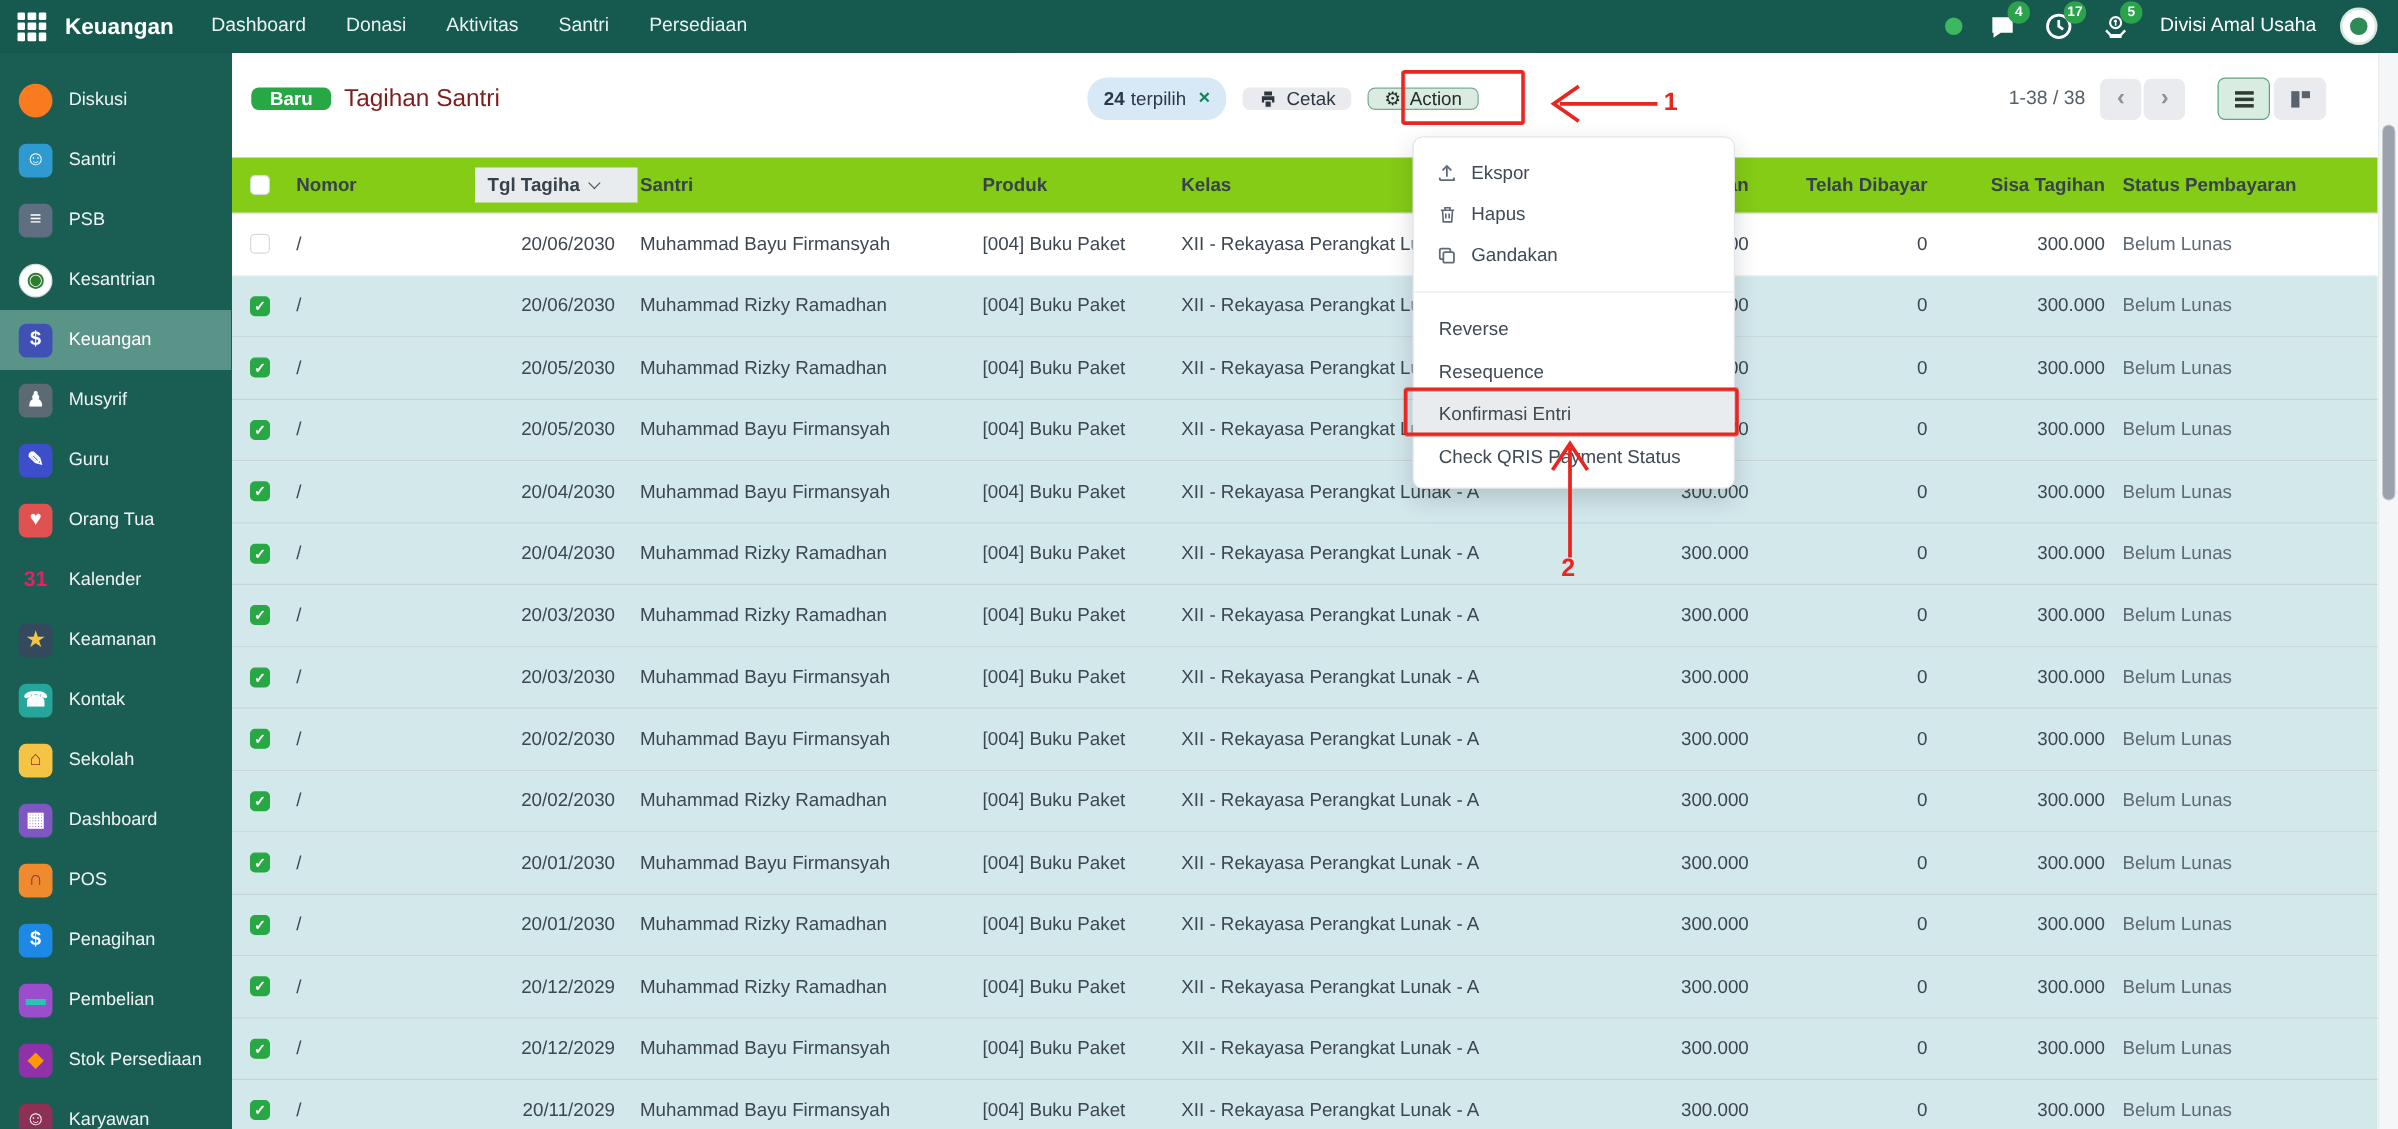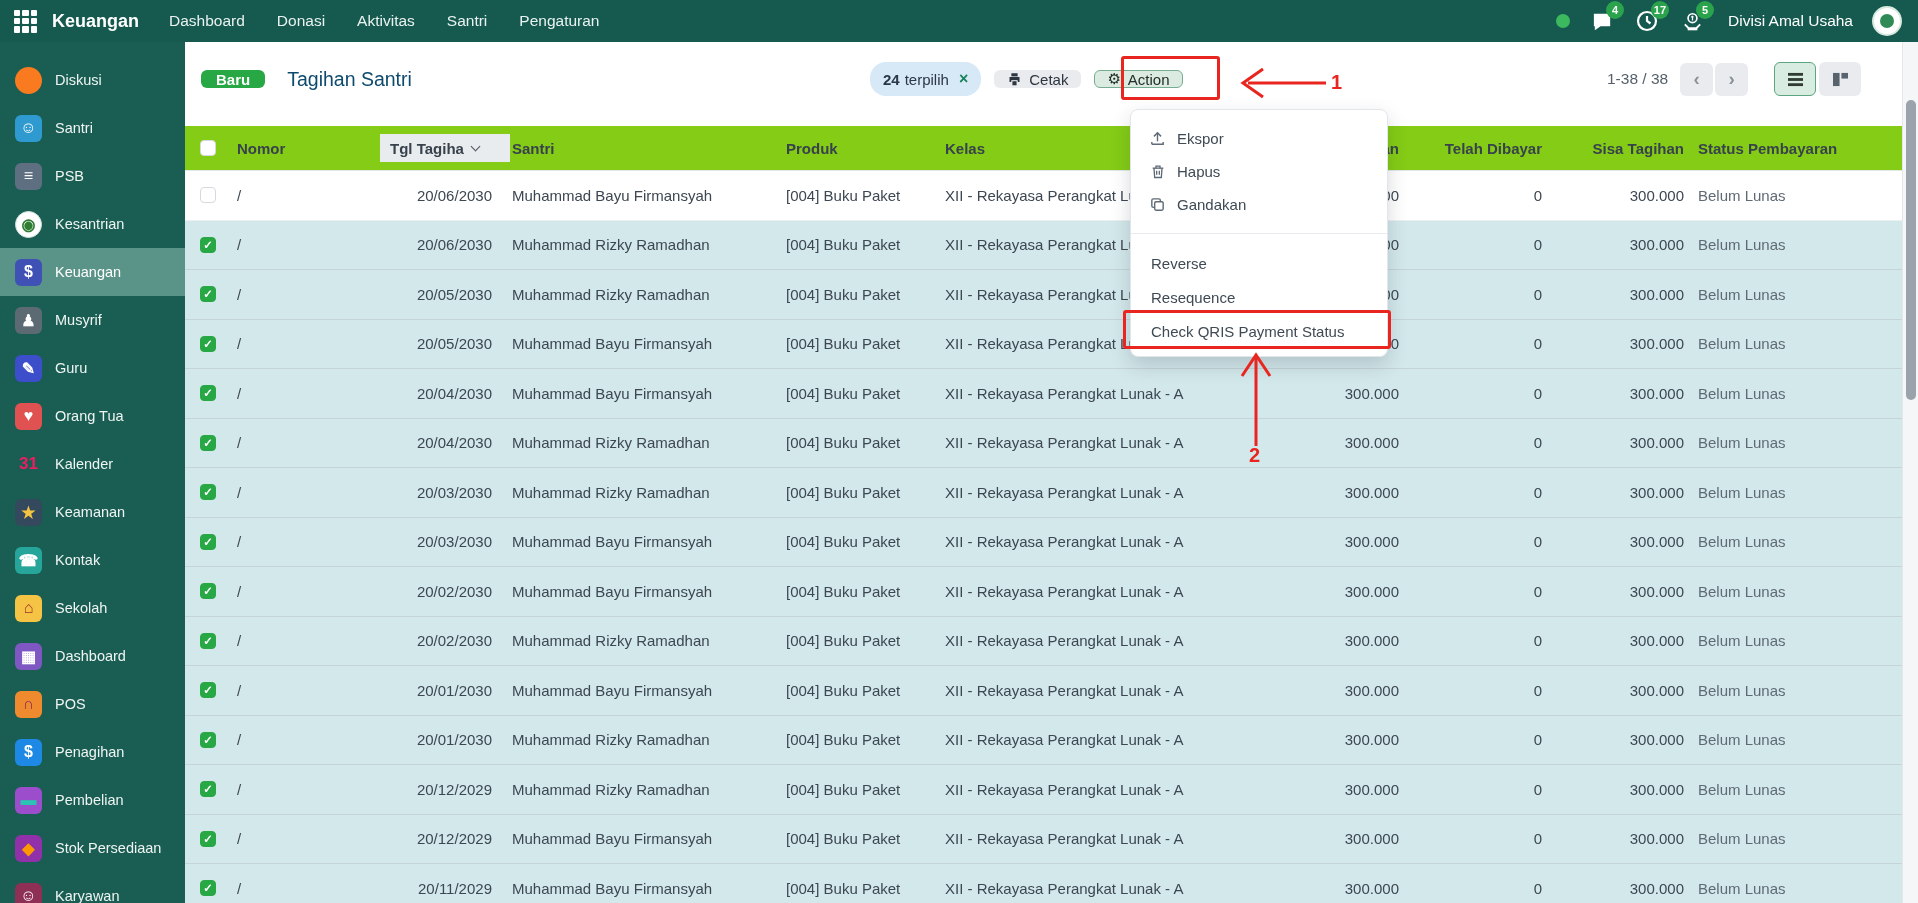--- a/index.html
+++ b/index.html
@@ -27,21 +27,21 @@
   .side-icon{width:27px;height:27px;border-radius:6px;display:flex;align-items:center;justify-content:center;font-size:16px;font-weight:bold;flex:none}
   .side-icon.circle{border-radius:50%}
   .side-icon.plain{background:transparent !important;font-size:17px}
 
   
   .main{position:absolute;left:185px;top:42px;right:0;bottom:0;background:#fff}
   .toolbar{position:relative;height:74px;background:#fff}
   .toolbar-left{position:absolute;left:16px;top:0;height:74px;display:flex;align-items:center}
   .btn{display:inline-flex;align-items:center;gap:7px;height:18px;border-radius:6px;font-size:15px;cursor:pointer;border:none;white-space:nowrap}
   .btn-new{background:#28a745;color:#fff;font-weight:bold;padding:0 15px}
-  .page-title{font-size:19.5px;color:#0c4a6e;margin-left:22px}
+  .page-title{font-size:19.5px;color:#7f1d1d;margin-left:10px}
   .toolbar-middle{position:absolute;left:685px;top:20px;display:flex;align-items:center;gap:13px}
   .sel-pill{display:inline-flex;align-items:center;height:34px;background:#d7e8f7;border-radius:16px;padding:0 13px;font-size:15px;color:#2c3744;cursor:default}
   .sel-pill b{margin-right:5px}
   .sel-x{margin-left:10px;color:#17835c;font-weight:bold;font-size:16px;cursor:pointer}
   .btn-print{background:#e9ebee;color:#2c3540;padding:0 13px}
   .btn-action{background:#dcebe2;border:1px solid #76ad92;color:#222e27;padding:0 12px}
   .gear{font-size:15px}
   .toolbar-right{position:absolute;left:1422px;top:20px;display:flex;align-items:center}
   .page-info{font-size:15.5px;color:#55606b;margin-right:12px;white-space:nowrap}
   .pg-btn{width:33px;height:33px;border-radius:6px;background:#e9ebee;color:#8a939c;font-size:19px;font-weight:bold;display:flex;align-items:center;justify-content:center;cursor:pointer}
@@ -98,21 +98,21 @@
       <span></span>
       <span></span>
       <span></span>
   </div>
   <div class="app-title">Keuangan</div>
   <nav class="nav-menu" id="navMenu">
       <span class="nav-item">Dashboard</span>
       <span class="nav-item">Donasi</span>
       <span class="nav-item">Aktivitas</span>
       <span class="nav-item">Santri</span>
-      <span class="nav-item">Pengaturan</span>
+      <span class="nav-item">Persediaan</span>
     </nav>
   <div class="nav-right">
     <span class="presence-dot"></span>
     <span class="nav-ico">
       <svg width="23" height="23" viewBox="0 0 24 24">
           <path d="M3 4h17v13H10l-6 4v-4H3z" fill="#fff"></path>
         </svg>
       <span class="nav-badge">4</span>
     </span>
     <span class="nav-ico">
@@ -532,20 +532,23 @@
       </div>
     </div>
     <div class="am-divider"></div>
     <div class="am-group2">
       <div class="am-item">
         <span>Reverse</span>
       </div>
       <div class="am-item">
         <span>Resequence</span>
       </div>
+      <div class="am-item hl">
+        <span>Konfirmasi Entri</span>
+      </div>
       <div class="am-item">
         <span>Check QRIS Payment Status</span>
       </div>
     </div>
   </div>
 
 <div class="annot-rect rect-action"></div>
 <div class="annot-rect rect-konfirmasi"></div>
 <svg class="annot-svg">
   <path d="M1326 83 H1248" stroke="#e8251f" stroke-width="3" fill="none"></path>

